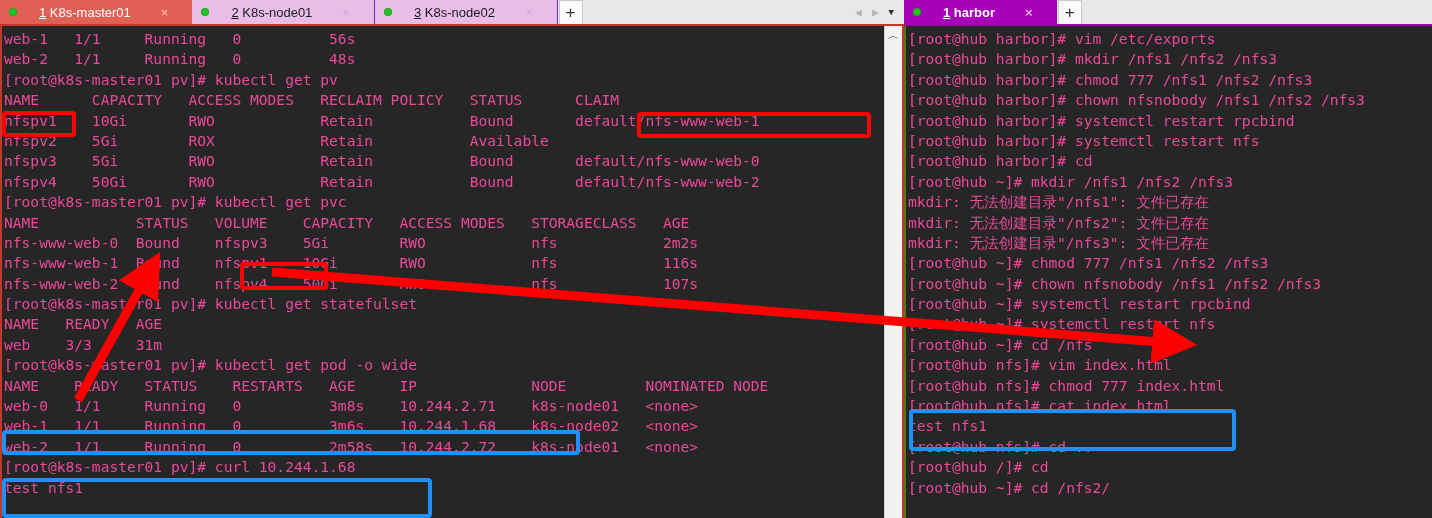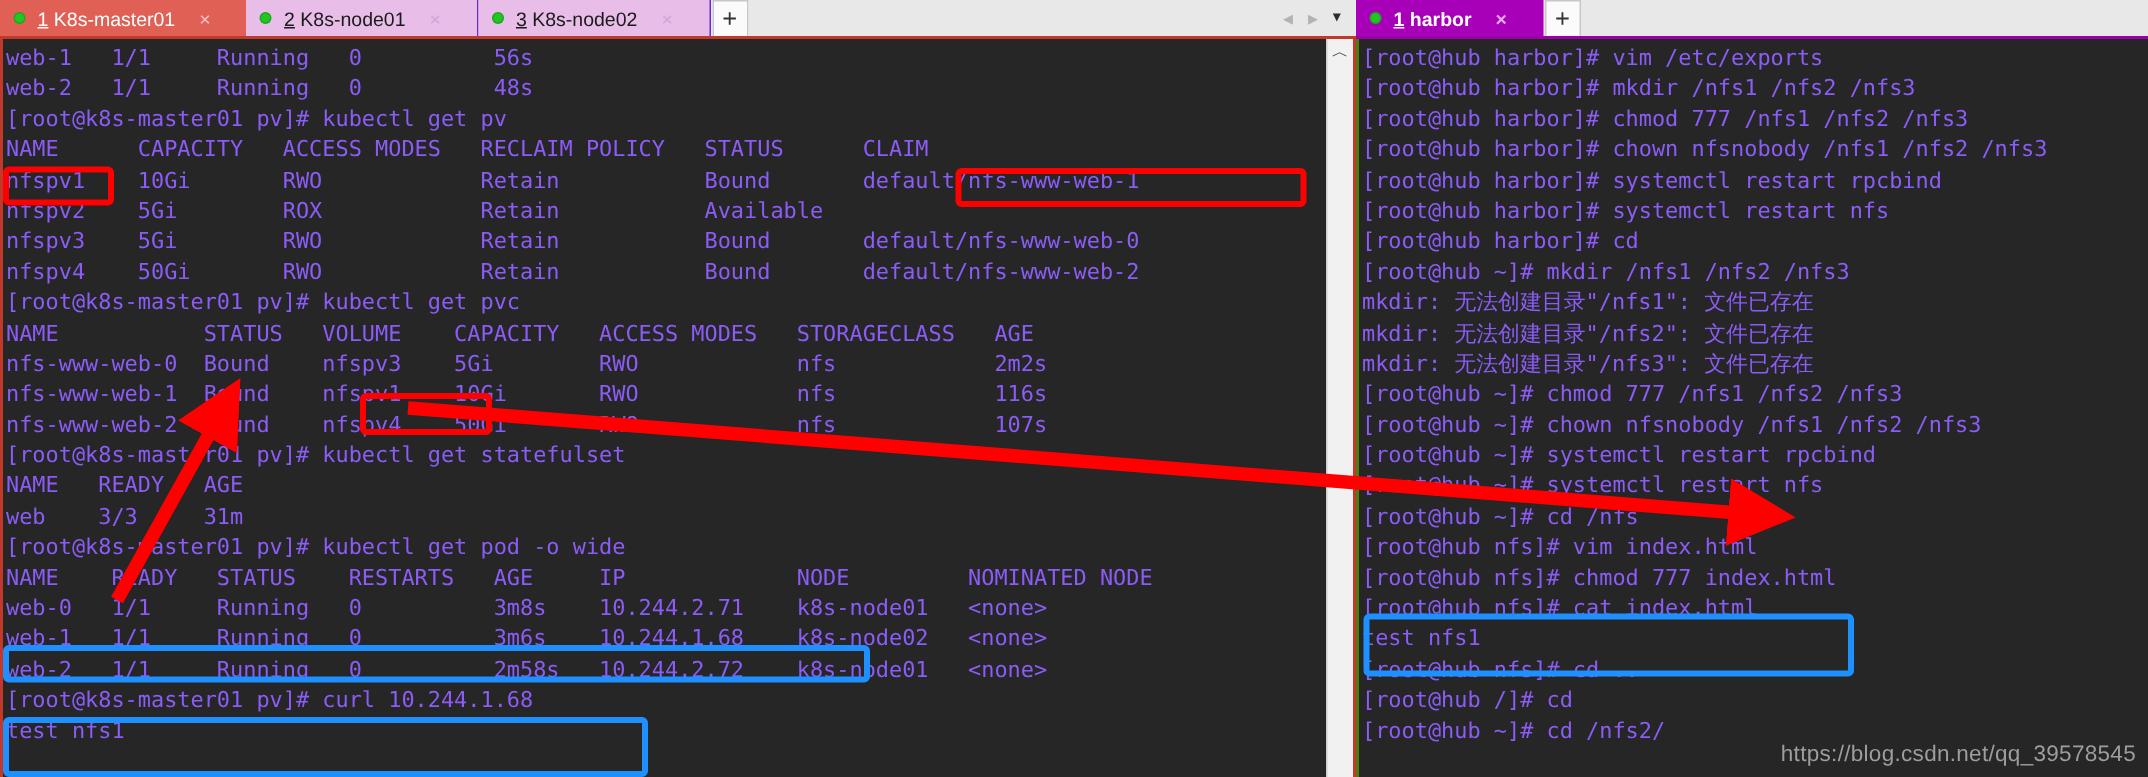--- a/index.html
+++ b/index.html
@@ -42,21 +42,21 @@
     position: relative;
   }
   .tabbar.left { border-bottom: 2px solid #c0392b; }
   .tabbar.right { border-bottom: 2px solid #9b00a8; }
 
   .tab {
     display: flex; align-items: center;
     padding: 0 24px 0 9px;
     font-family: "Liberation Sans", sans-serif;
     font-size: 13px;
-    gap: 8px;
+    gap: 22px;
     position: relative;
     cursor: default;
     min-width: 0;
   }
   .tab.active-red { background: #e06055; color: #ffffff; }
   .tab.inactive-pink { background: #e8bde8; color: #1a1a1a; border-right: 1px solid #6d28d9; }
   .tab.active-purple { background: #a800b8; color: #ffffff; font-weight: bold; }
 
   .tab .dot {
     width: 8px; height: 8px; border-radius: 50%;
@@ -98,21 +98,21 @@
   
   .term-wrap {
     flex: 1 1 auto;
     display: flex;
     min-height: 0;
     background: #262626;
   }
   .term {
     flex: 1 1 auto;
     background: #262626;
-    color: #8b5cf6;
+    color: #ec4899;
     font-family: "DejaVu Sans Mono", "Liberation Mono", monospace;
     font-size: 14.6px;
     line-height: 20.4px;
     padding: 3px 0 0 2px;
     overflow: hidden;
     white-space: pre;
     position: relative;
   }
   .win-left .term { border-left: 2px solid #c0392b; }
   .win-right .term { border-left: 2px solid #4d7c0f; }
@@ -214,21 +214,20 @@
         <span class="tclose">×</span>
       </div>
       <div class="newtab">+</div>
       <div class="tabspacer"></div>
     </div>
 
     <div class="term-wrap">
       <div class="term" id="term-right"><div class="line">[root@hub harbor]# vim /etc/exports</div><div class="line">[root@hub harbor]# mkdir /nfs1 /nfs2 /nfs3</div><div class="line">[root@hub harbor]# chmod 777 /nfs1 /nfs2 /nfs3</div><div class="line">[root@hub harbor]# chown nfsnobody /nfs1 /nfs2 /nfs3</div><div class="line">[root@hub harbor]# systemctl restart rpcbind</div><div class="line">[root@hub harbor]# systemctl restart nfs</div><div class="line">[root@hub harbor]# cd</div><div class="line">[root@hub ~]# mkdir /nfs1 /nfs2 /nfs3</div><div class="line">mkdir: 无法创建目录"/nfs1": 文件已存在</div><div class="line">mkdir: 无法创建目录"/nfs2": 文件已存在</div><div class="line">mkdir: 无法创建目录"/nfs3": 文件已存在</div><div class="line">[root@hub ~]# chmod 777 /nfs1 /nfs2 /nfs3</div><div class="line">[root@hub ~]# chown nfsnobody /nfs1 /nfs2 /nfs3</div><div class="line">[root@hub ~]# systemctl restart rpcbind</div><div class="line">[root@hub ~]# systemctl restart nfs</div><div class="line">[root@hub ~]# cd /nfs</div><div class="line">[root@hub nfs]# vim index.html</div><div class="line">[root@hub nfs]# chmod 777 index.html</div><div class="line">[root@hub nfs]# cat index.html</div><div class="line">test nfs1</div><div class="line">[root@hub nfs]# cd ..</div><div class="line">[root@hub /]# cd</div><div class="line">[root@hub ~]# cd /nfs2/</div></div>
     </div>
 
-    <div class="watermark">https://blog.csdn.net/qq_39578545</div>
   </div>
 
   <div class="overlay">
     <svg width="1432" height="518" viewBox="0 0 1432 518" style="position:absolute;left:0;top:0;">
       <defs>
         <marker id="ahead" markerWidth="5" markerHeight="5" refX="2.2" refY="2.5" orient="auto" markerUnits="strokeWidth">
           <path d="M0,0 L5,2.5 L0,5 z" fill="#ff0000"></path>
         </marker>
       </defs>
 

